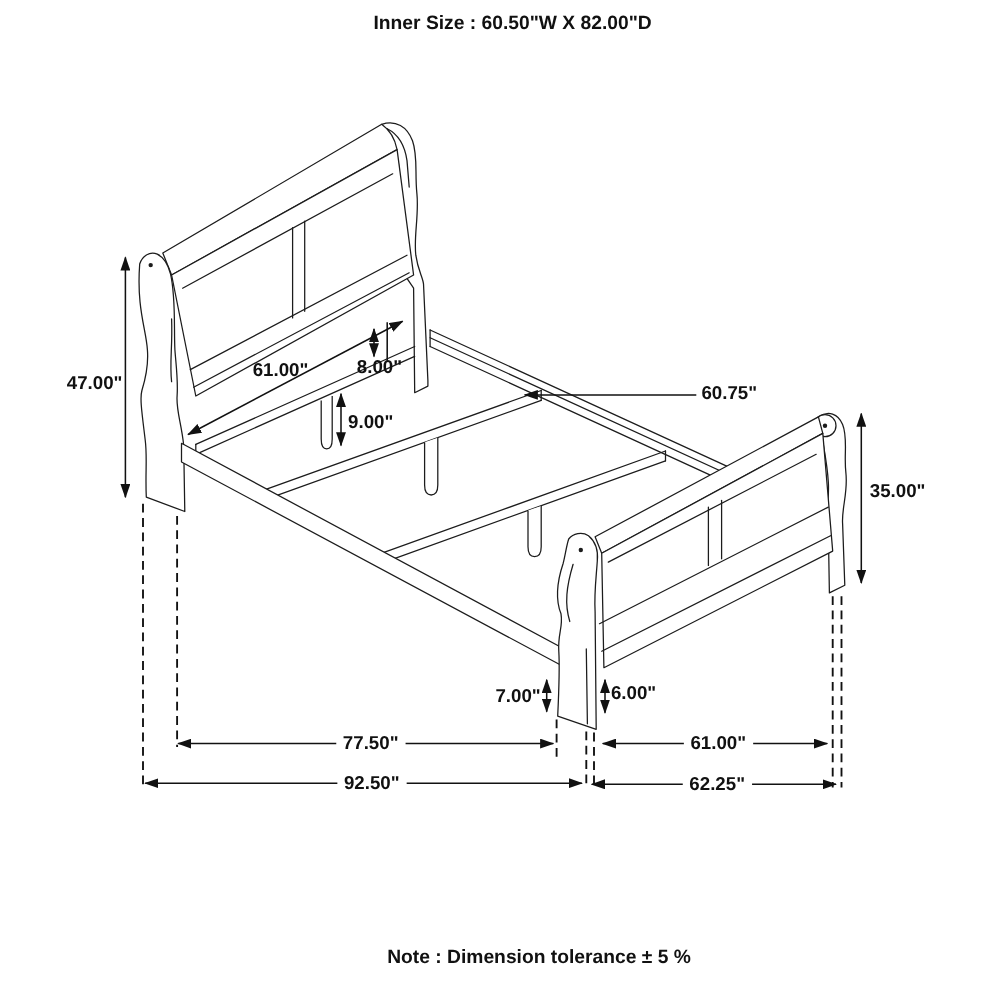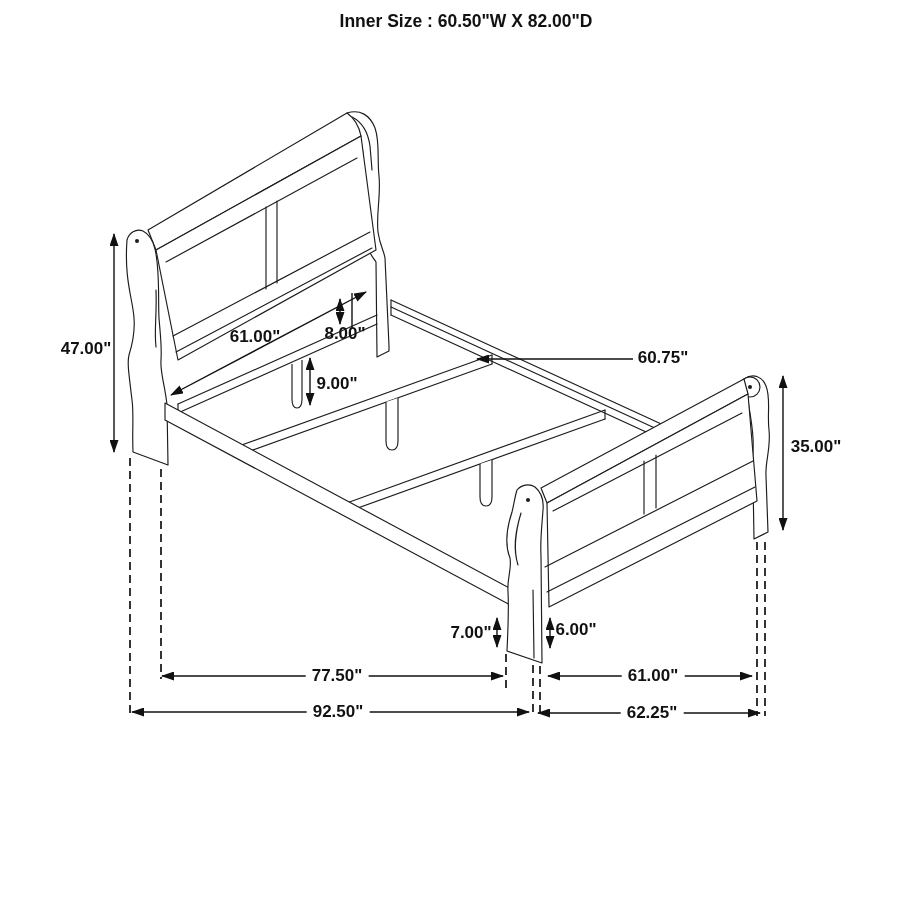--- a/index.html
+++ b/index.html
@@ -170,14 +170,15 @@
   <div class="lbl" style="left:576px;top:630px;">6.00"</div>
 
   <div class="lbl on-line" style="left:337px;top:676px;">77.50"</div>
 
   <div class="lbl on-line" style="left:653px;top:676px;">61.00"</div>
 
   <div class="lbl on-line" style="left:338px;top:712px;">92.50"</div>
 
   <div class="lbl on-line" style="left:652px;top:713px;">62.25"</div>
 
+  <div class="lbl note-text" style="left:490px;top:870px;">Note : Dimension tolerance ± 5 %</div>
 
 </div>
 
 </body></html>

